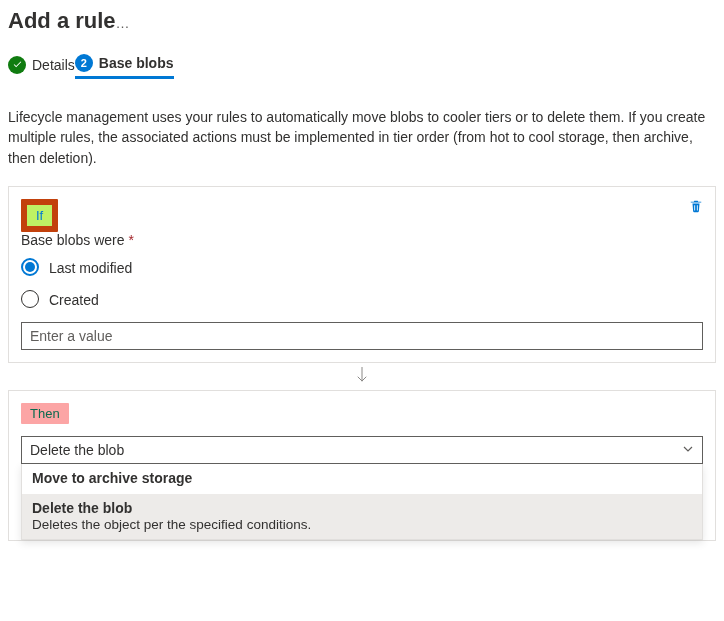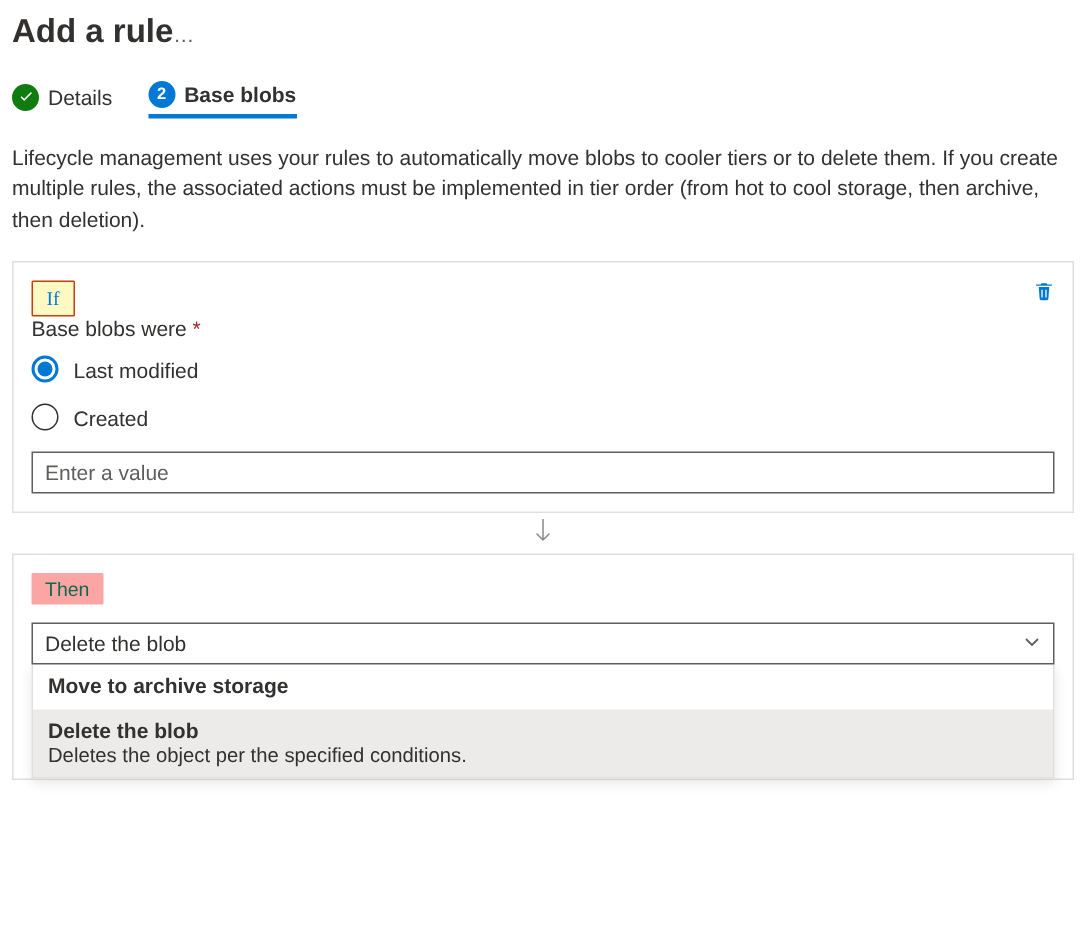--- a/index.html
+++ b/index.html
@@ -2,35 +2,35 @@
 <html><head>
   <meta charset="utf-8">
   <style>
     * { box-sizing: border-box; margin: 0; padding: 0; font-family: "Segoe UI", Arial, sans-serif; }
     body { background: #fff; font-size: 14px; color: #323130; width: 724px; padding: 8px 8px 30px 8px; }
     
     .header-row { display: flex; align-items: center; gap: 0; margin-bottom: 20px; }
     .page-title { font-size: 22px; font-weight: 600; }
     .menu-dots { color: #605e5c; font-size: 14px; letter-spacing: 1px; cursor: pointer; padding-top: 4px; }
     
-    .wizard-steps { display: flex; gap: 24px; border-bottom: none; margin-bottom: 16px; }
+    .wizard-steps { display: flex; gap: 0; border-bottom: none; margin-bottom: 28px; }
     .step { display: flex; align-items: center; gap: 6px; padding-bottom: 4px; }
     .step.active { border-bottom: 3px solid #0078d4; }
     .step.active .step-label { font-weight: 600; }
     .step-icon { width: 18px; height: 18px; border-radius: 50%; display: inline-flex; align-items: center; justify-content: center; color: #fff; font-size: 11px; font-weight: 600; }
     .step-icon.done { background: #107c10; }
     .step-icon.done svg { width: 11px; height: 11px; fill: #fff; }
     .step-icon.current { background: #0078d4; }
     .step-label { color: #323130; }
     
     .intro-text { color: #323130; line-height: 1.45; margin-bottom: 18px; }
     
     .rule-box { border: 1px solid #e1dfdd; padding: 12px; position: relative; }
     .rule-tag { display: inline-block; padding: 3px 9px; font-size: 13px; font-weight: 400; border-radius: 1px; }
-    .rule-tag.if { color: #0078d4; background: #fef9c3; border: 1px solid #c2410c; font-family: Liberation Serif, serif; }
+    .rule-tag.if { color: #0078d4; background: #bef264; border: 6px solid #c2410c; }
     .rule-tag.then { color: #0b6a4f; background: #fca5a5; }
     
     .delete-icon-btn { position: absolute; top: 12px; right: 12px; color: #0078d4; background: none; border: none; cursor: pointer; }
     .delete-icon-btn svg { width: 14px; height: 14px; fill: #0078d4; }
     
     .field-label { margin-bottom: 10px; color: #323130; }
     .req { color: #a4262c; }
     
     .radio-row { display: flex; align-items: flex-end; gap: 10px; margin-bottom: 14px; }
     .radio { width: 18px; height: 18px; border: 1px solid #323130; border-radius: 50%; display: inline-block; position: relative; cursor: pointer; }

